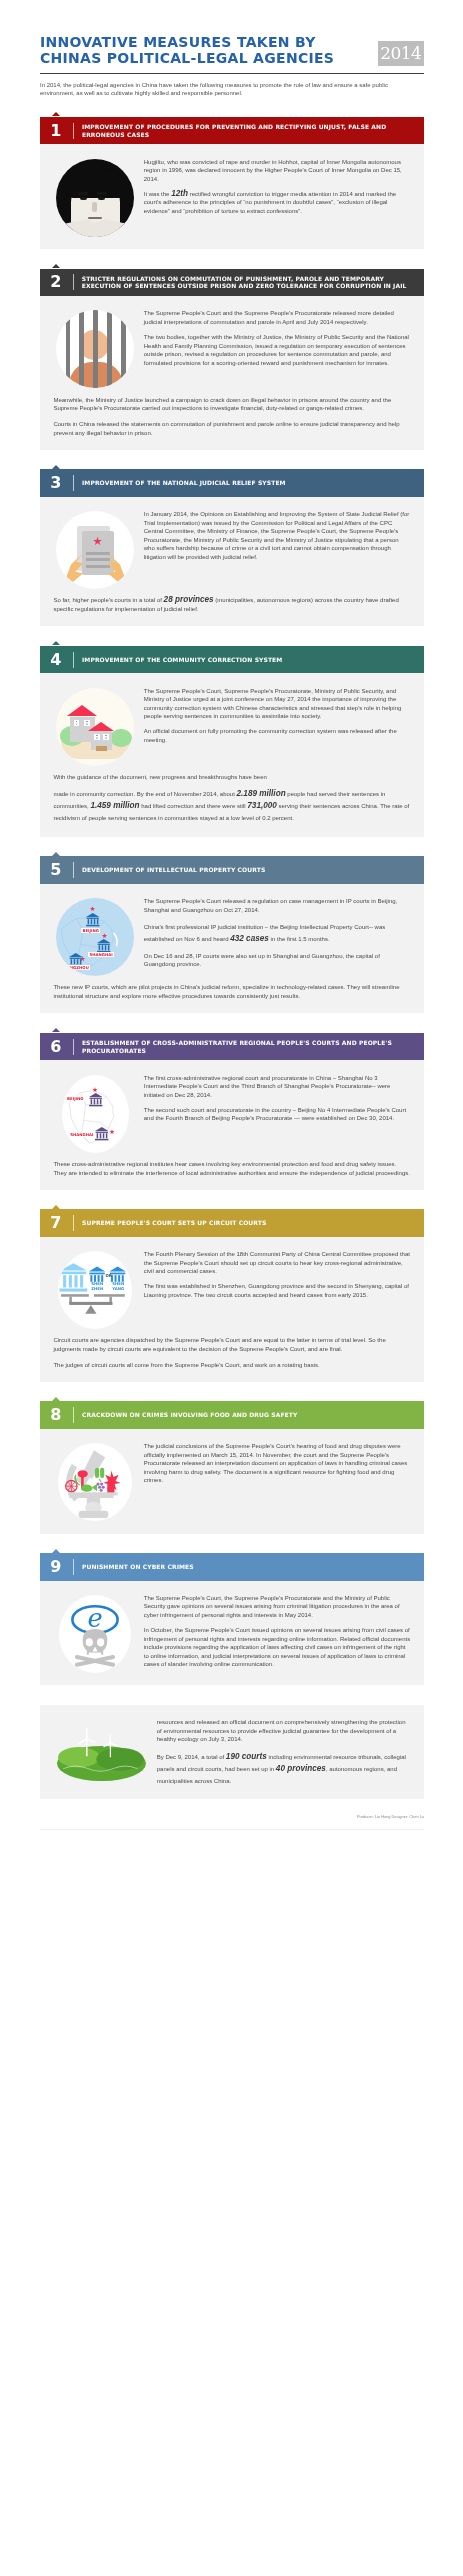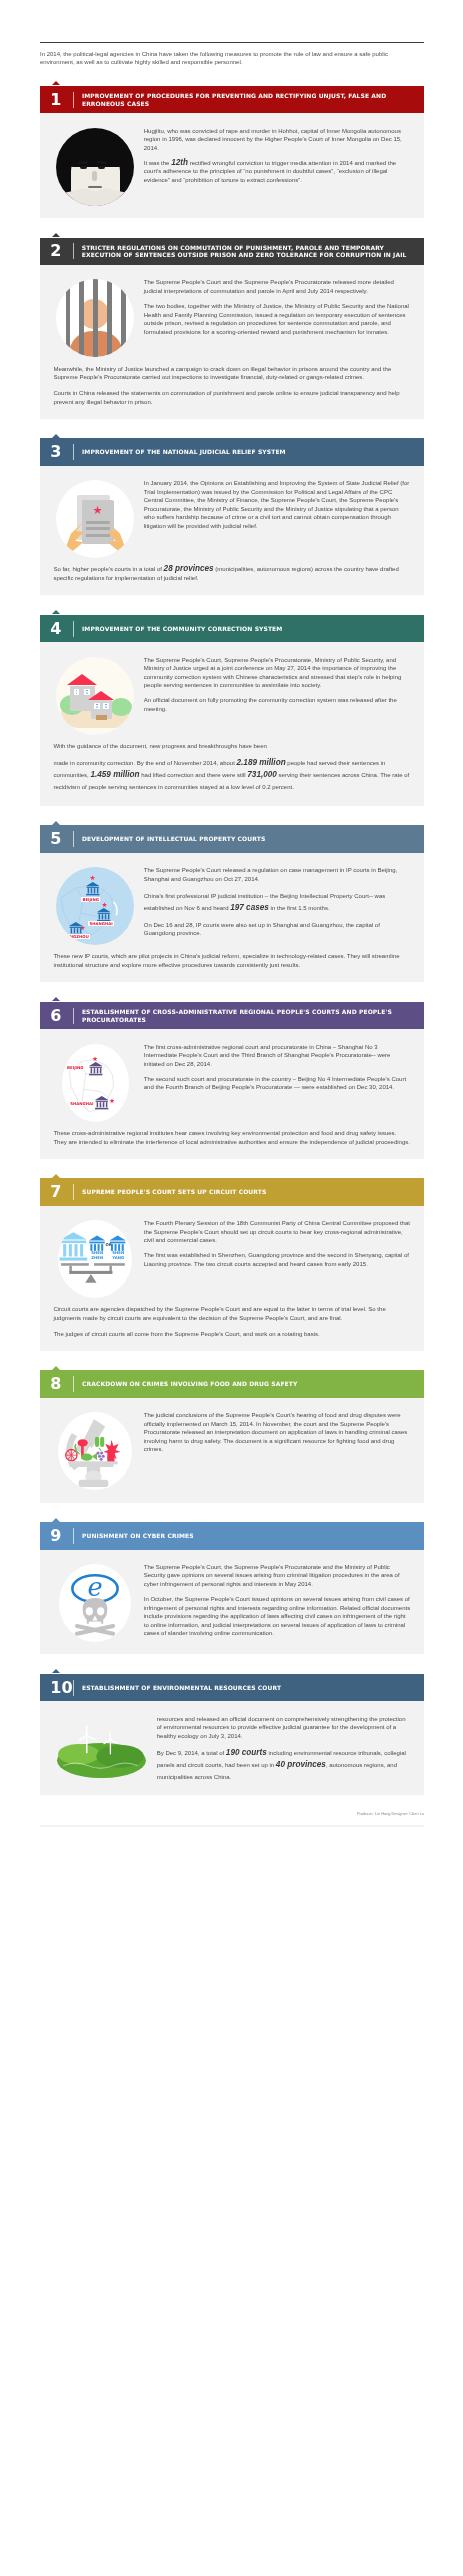--- a/index.html
+++ b/index.html
@@ -169,20 +169,27 @@
     color: #8a8a8a;
   }
   .footer-bar { height: 1.5px; background: #f2f2f2; margin: 0 40px; }
 </style>
 </head>
 <body>
 
 <div class="page">
 
   <div class="header">
+    <div class="title-row">
+      <div class="main-title">
+        <span class="ln">INNOVATIVE MEASURES TAKEN BY</span>
+        <span class="ln">CHINAS POLITICAL-LEGAL AGENCIES</span>
+      </div>
+      <div class="year-badge">2014</div>
+    </div>
     <div class="rule"></div>
     <div class="intro">In 2014, the political-legal agencies in China have taken the following measures to promote the rule of law and ensure a safe public environment, as well as to cultivate highly skilled and responsible personnel.</div>
   </div>
 
   <div class="sec-gap"></div>
 
   <div class="section">
     <div class="band" style="background:#a80b0b">
       <div class="notch" style="border-bottom-color:#a80b0b"></div>
       <div class="num">1</div>
@@ -383,21 +390,21 @@
               <rect x="17" y="12" width="3" height="10" fill="#1f6fb5"></rect>
               <rect x="23" y="12" width="3" height="10" fill="#1f6fb5"></rect>
               <rect x="2" y="23" width="26" height="3" fill="#1f6fb5"></rect>
             </svg>
             <span class="citylabel" style="left:3.1px; top:67px;">GUANGZHOU</span>
           </div>
         </div>
         <div class="copy">
           <p>The Supreme People's Court released a regulation on case management in IP courts in Beijing, Shanghai and Guangzhou on Oct 27, 2014.</p>
           <p class="tall">
-            <span>China's first professional IP judicial institution – the Beijing Intellectual Property Court-- was established on Nov 6 and heard </span><span class="big">197 cases</span><span> in the first 1.5 months.</span>
+            <span>China's first professional IP judicial institution – the Beijing Intellectual Property Court-- was established on Nov 6 and heard </span><span class="big">432 cases</span><span> in the first 1.5 months.</span>
           </p>
           <p>On Dec 16 and 28, IP courts were also set up in Shanghai and Guangzhou, the capital of Guangdong province.</p>
         </div>
       </div>
       <div class="below">
         <p>These new IP courts, which are pilot projects in China's judicial reform, specialize in technology-related cases. They will streamline institutional structure and explore more effective procedures towards consistently just results.</p>
       </div>
     </div>
   </div>
 
@@ -600,26 +607,20 @@
           <p>The Supreme People's Court, the Supreme People's Procuratorate and the Ministry of Public Security gave opinions on several issues arising from criminal litigation procedures in the area of cyber infringement of personal rights and interests in May 2014.</p>
           <p>In October, the Supreme People's Court issued opinions on several issues arising from civil cases of infringement of personal rights and interests regarding online information. Related official documents include provisions regarding the application of laws affecting civil cases on infringement of the right to online information, and judicial interpretations on several issues of application of laws to criminal cases of slander involving online communication.</p>
         </div>
       </div>
     </div>
   </div>
 
   <div class="sec-gap"></div>
 
   <div class="section">
-    <div class="band" style="background:#3f6280">
-      <div class="notch" style="border-bottom-color:#3f6280"></div>
-      <div class="num">10</div>
-      <div class="divider"></div>
-      <div class="btitle">ESTABLISHMENT OF ENVIRONMENTAL RESOURCES COURT</div>
-    </div>
     <div class="body-wrap">
       <div class="row">
         <div class="art" style="width:91px;height:62px">
           <svg viewBox="0 0 176 120" style="position:absolute;inset:0">
             <ellipse cx="88" cy="86" rx="86" ry="34" fill="#5aa832"></ellipse>
             <ellipse cx="44" cy="74" rx="40" ry="20" fill="#7dc242"></ellipse>
             <ellipse cx="124" cy="78" rx="46" ry="22" fill="#4e9a2c"></ellipse>
             <g fill="#ffffff">
               <rect x="58" y="38" width="3" height="34"></rect>
               <path d="M59.5,38 L59.5,18 M59.5,38 L76,46 M59.5,38 L44,48" stroke="#ffffff" stroke-width="3" fill="none"></path>

